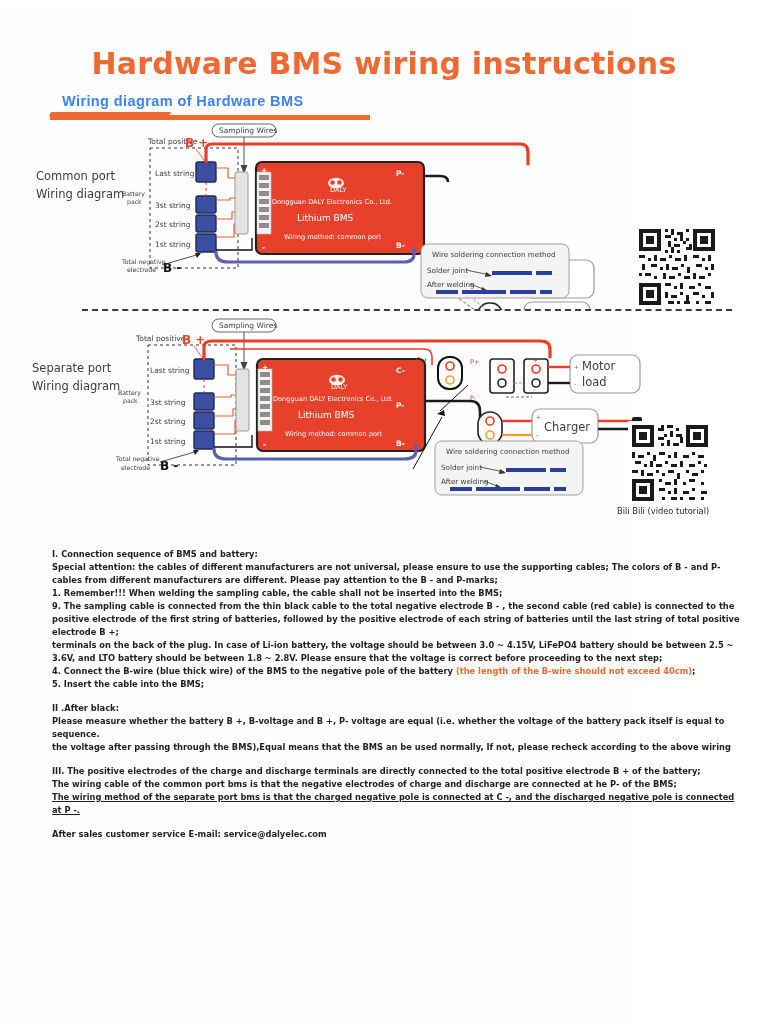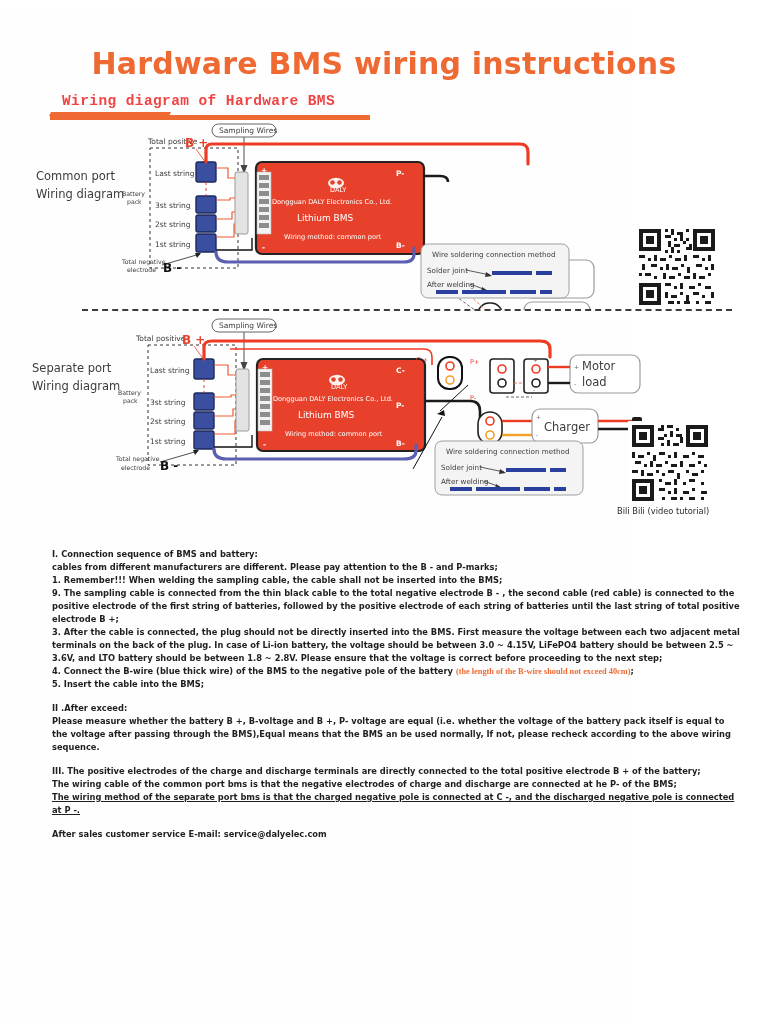--- a/index.html
+++ b/index.html
@@ -33,23 +33,23 @@
     font-weight: bold;
     letter-spacing: 0.2px;
     color: #ef6a33;
     font-family: "DejaVu Sans", sans-serif;
   }
   .section-title {
     position: absolute;
     left: 62px; top: 85px;
     font-size: 14.5px;
     font-weight: bold;
-    color: #ef4444;
+    color: #3b82f6;
     letter-spacing: 0.4px;
-    font-family: Liberation Mono, monospace;
+    font-family: Liberation Sans, sans-serif;
   }
   .title-rule {
     position: absolute;
     left: 50px; top: 107px;
     width: 320px; height: 5px;
     background: #ef6a33;
   }
   .title-rule::after{
     content:"";
     position:absolute;
@@ -86,21 +86,21 @@
     font-size: 8.3px;
     line-height: 13.0px;
     color: #1f1f1f;
     font-family: "DejaVu Sans", sans-serif;
     font-weight: bold;
   }
   .body-text p { margin: 0; padding-left: 12px; }
   .hang { padding-left: 14px; }
   .hang2 { padding-left: 14px; text-decoration: underline; }
   .gap { height: 11px; }
-  .warn { color: #ef6a33; font-family: Liberation Serif, serif; }
+  .warn { color: #ef6a33; }
   .email { margin-top: 2px; }
 </style>
 </head>
 <body>
 
 <div class="page">
 
   <div class="doc-title">Hardware BMS wiring instructions</div>
   <div class="section-title">Wiring diagram of Hardware BMS</div>
   <div class="title-rule"></div>
@@ -617,35 +617,35 @@
             <rect x="61" y="76" width="6" height="3"></rect>
             <rect x="73" y="76" width="3" height="3"></rect>
         </g>
       </g>
       <text class="qrc3" x="617" y="201">Bili Bili (video tutorial)</text>
     </svg>
   </div>
 
   <div class="body-text">
     <p>I. Connection sequence of BMS and battery:</p>
+    <p class="hang">Special attention: the cables of different manufacturers are not universal, please ensure to use the supporting cables; The colors of B - and P-</p>
     <p class="hang">cables from different manufacturers are different. Please pay attention to the B - and P-marks;</p>
     <p>1. Remember!!! When welding the sampling cable, the cable shall not be inserted into the BMS;</p>
     <p>9. The sampling cable is connected from the thin black cable to the total negative electrode B - , the second cable (red cable) is connected to the</p>
     <p class="hang">positive electrode of the first string of batteries, followed by the positive electrode of each string of batteries until the last string of total positive</p>
     <p class="hang">electrode B +;</p>
-    <p>3. After the cable is connected, the plug should not be directly inserted into the BMS. First measure the voltage between each two adjacent metal</p>
     <p class="hang">terminals on the back of the plug. In case of Li-ion battery, the voltage should be between 3.0 ~ 4.15V, LiFePO4 battery should be between 2.5 ~</p>
     <p class="hang">3.6V, and LTO battery should be between 1.8 ~ 2.8V. Please ensure that the voltage is correct before proceeding to the next step;</p>
     <p><span>4. Connect the B-wire (blue thick wire) of the BMS to the negative pole of the battery </span><span class="warn">(the length of the B-wire should not exceed 40cm)</span><span>;</span></p>
     <p>5. Insert the cable into the BMS;</p>
     <div class="gap"></div>
-    <p>II .After exceed:</p>
+    <p>II .After black:</p>
     <p class="hang">Please measure whether the battery B +, B-voltage and B +, P- voltage are equal (i.e. whether the voltage of the  battery pack itself is equal to</p>
+    <p class="hang">sequence.</p>
     <p class="hang">the voltage after passing through the BMS),Equal means that the BMS an be used normally, If not, please recheck according to the above wiring</p>
-    <p class="hang">sequence.</p>
     <div class="gap"></div>
     <p>III. The positive electrodes of the charge and discharge terminals are directly connected to the total positive electrode B + of the battery;</p>
     <p class="hang">The wiring cable of the common port bms is that the negative electrodes of charge and discharge are connected at he P- of the BMS;</p>
     <p class="hang2">The wiring method of the separate port bms is that the charged negative pole is connected at C -, and the discharged negative pole is connected</p>
     <p class="hang2">at P -.</p>
     <div class="gap"></div>
     <p class="email">After sales customer service E-mail: service@dalyelec.com</p>
   </div>
 
 </div>

